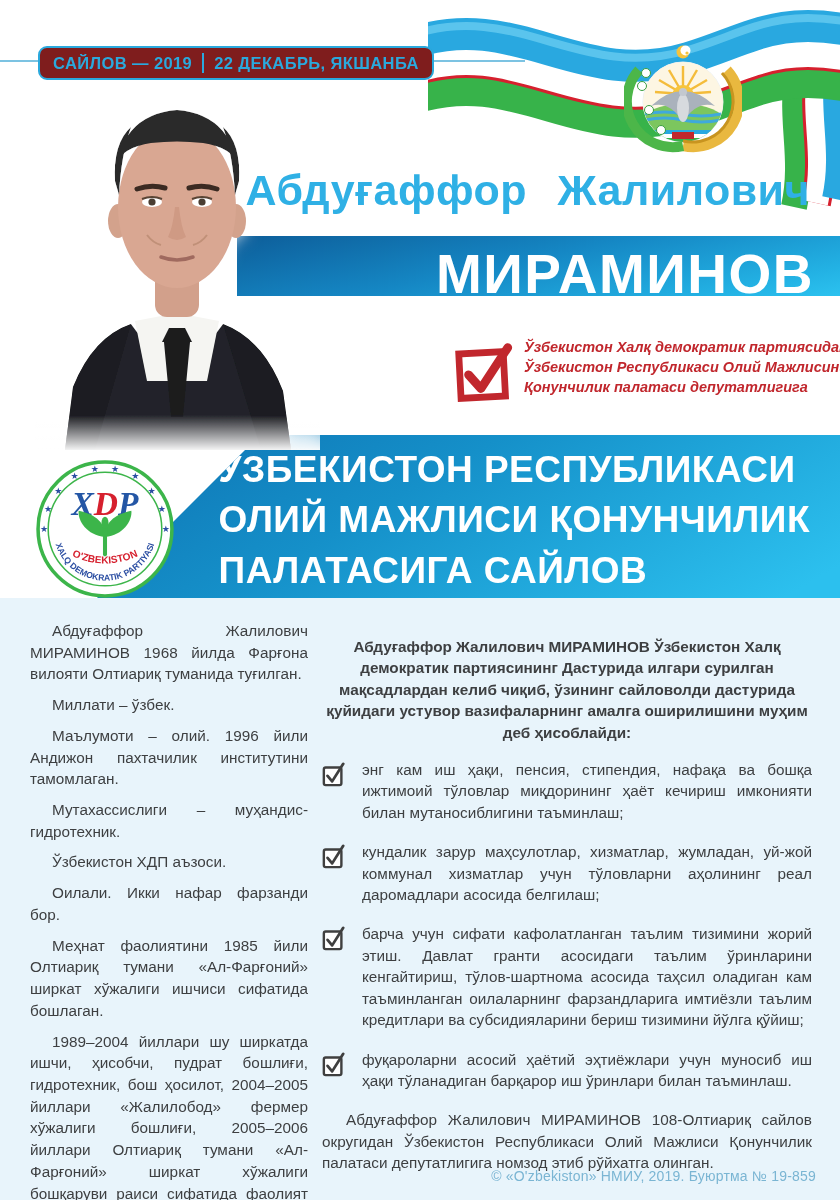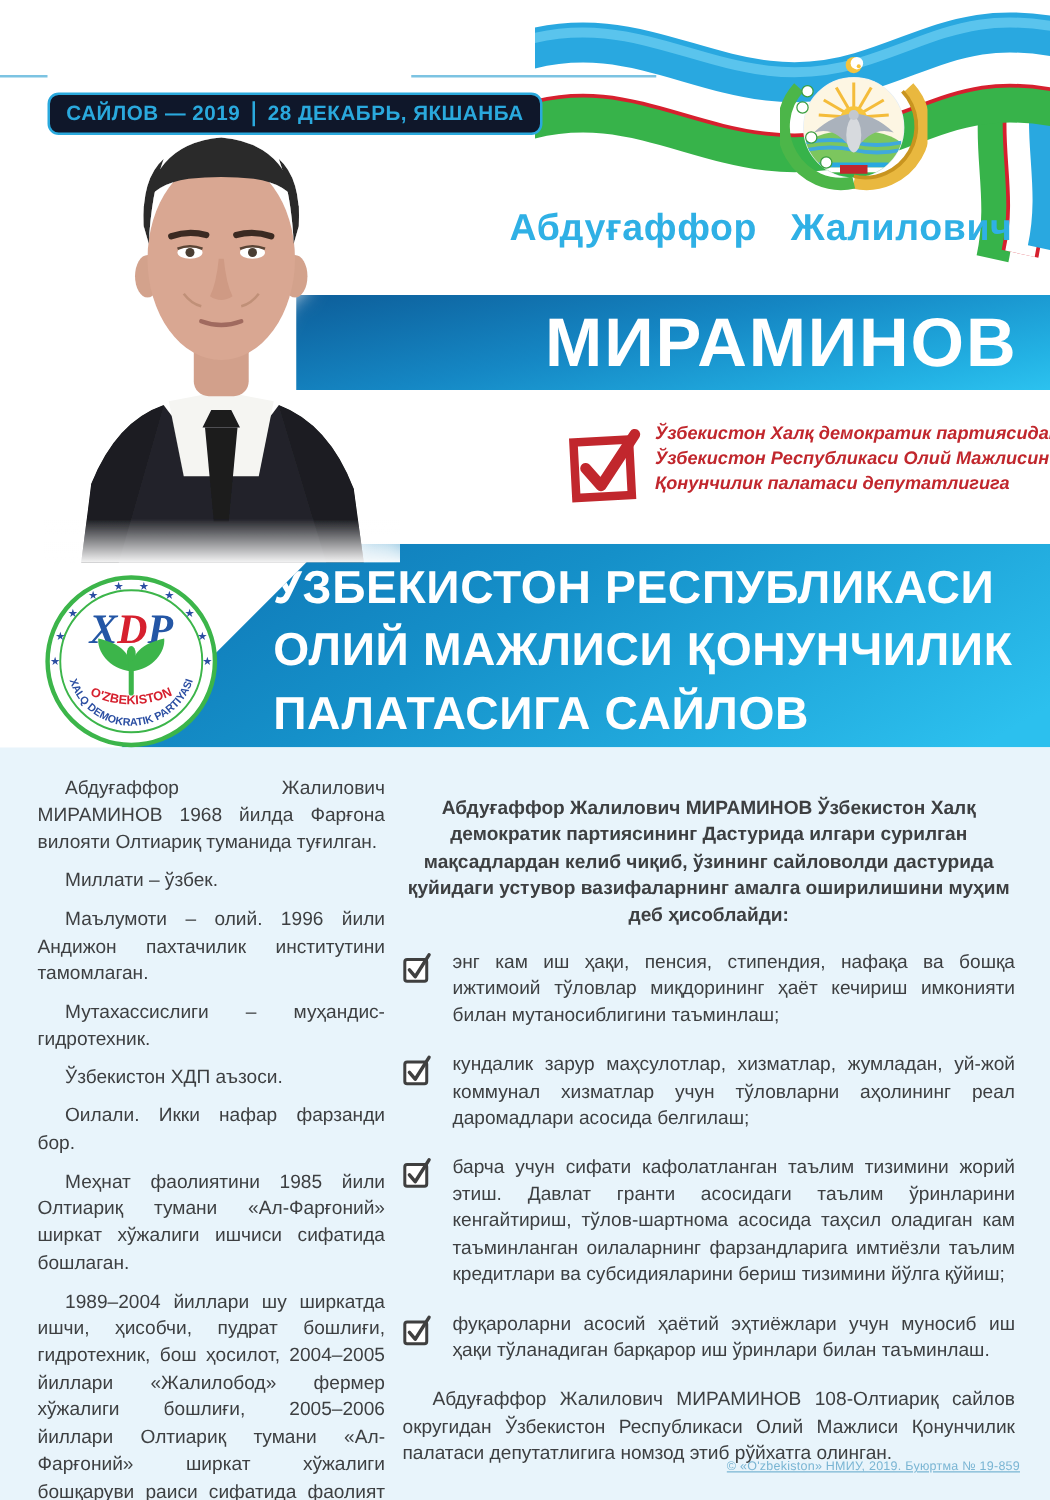--- a/index.html
+++ b/index.html
@@ -5,37 +5,37 @@
   html,body{margin:0;padding:0;background:#fff;}
   .page{
     position:relative;width:840px;height:1200px;overflow:hidden;
     background:#ffffff;font-family:"Liberation Sans",sans-serif;
   }
   .lower-bg{position:absolute;left:0;top:598px;width:840px;height:602px;background:#e8f4fb;}
 
   
   .badge{
     position:absolute;left:38px;top:46px;height:30px;
-    border:2px solid #2aa9dd;border-radius:9px;background:#0f172a;
-    display:flex;align-items:center;padding:0 13px;gap:10px;z-index:5;margin-top:28px;
+    border:2px solid #2aa9dd;border-radius:9px;background:#7f1d1d;
+    display:flex;align-items:center;padding:0 13px;gap:10px;z-index:5;
   }
   .badge span{font-weight:bold;font-size:16.5px;color:#2aa9dd;letter-spacing:.4px;white-space:nowrap;}
   .badge .sep{width:2px;height:20px;background:#2aa9dd;}
   .rule{position:absolute;top:60px;height:2px;background:#7cc3e2;z-index:4;}
   .rule.left{left:0;width:38px;}
   .rule.right{left:329px;width:196px;}
 
   
   .cand-name{
     position:absolute;top:166px;right:30px;z-index:6;
-    font-size:30px;font-weight:bold;color:#2fb0e5;
+    font-size:43px;font-weight:bold;color:#2fb0e5;
     letter-spacing:.5px;word-spacing:18px;white-space:nowrap;
   }
   .surname-banner{
-    position:absolute;left:237px;top:236px;width:603px;height:76px;z-index:2;
+    position:absolute;left:237px;top:236px;width:603px;height:60px;z-index:2;
     background:linear-gradient(168deg,#0d5e9a 0%,#1587c4 45%,#23b2e4 85%,#2cc2ef 100%);
     text-align:right;
   }
   .surname-banner .t{
     position:absolute;right:26px;top:0;line-height:76px;
     font-size:55px;font-weight:bold;color:#ffffff;letter-spacing:1.5px;white-space:nowrap;
   }
 
   
   .red-check{position:absolute;left:455px;top:341px;z-index:4;}
@@ -71,21 +71,21 @@
   .col-left{width:278px;font-size:15.3px;line-height:1.42;text-align:justify;}
   .col-left p{margin:0 0 9px 0;text-indent:22px;}
   .col-right{flex:1;font-size:15.3px;line-height:1.4;}
   .intro{font-weight:bold;text-align:center;margin:16px 0 16px 0;}
   .item{position:relative;padding-left:40px;margin:0 0 18px 0;text-align:justify;}
   .item .box{position:absolute;left:0;top:2px;}
   .outro{margin:4px 0 0 0;text-indent:24px;text-align:justify;}
 
   .imprint{
     position:absolute;top:1168px;right:24px;z-index:3;
-    font-size:10px;color:#7ab5d3;letter-spacing:.2px;text-decoration:underline;
+    font-size:14px;color:#7ab5d3;letter-spacing:.2px;
   }
 </style>
 </head>
 <body>
 
 <div class="page">
   <div class="lower-bg"></div>
 
   <svg class="flag-ribbon" viewBox="0 0 412 252">
     <g>
@@ -185,21 +185,21 @@
       <path d="M 172,150 Q 166,158 158,160" stroke="#c09078" stroke-width="2" fill="none"></path>
       <rect x="0" y="330" width="285" height="35" fill="url(#fadeB)"></rect>
     </g>
   </svg>
 
   <div class="rule left"></div>
   <div class="rule right"></div>
   <div class="badge">
     <span>САЙЛОВ — 2019</span>
     <div class="sep"></div>
-    <span>28 ДЕКАБРЬ, ЯКШАНБА</span>
+    <span>22 ДЕКАБРЬ, ЯКШАНБА</span>
   </div>
 
   <div class="cand-name">Абдуғаффор Жалилович</div>
   <div class="surname-banner">
     <div class="t">МИРАМИНОВ</div>
   </div>
 
   <svg class="red-check" width="58" height="62" viewBox="0 0 60 64">
     <g transform="rotate(-3 30 34)">
       <rect x="5" y="12" width="46" height="46" fill="#ffffff" stroke="#c1272d" stroke-width="7"></rect>

